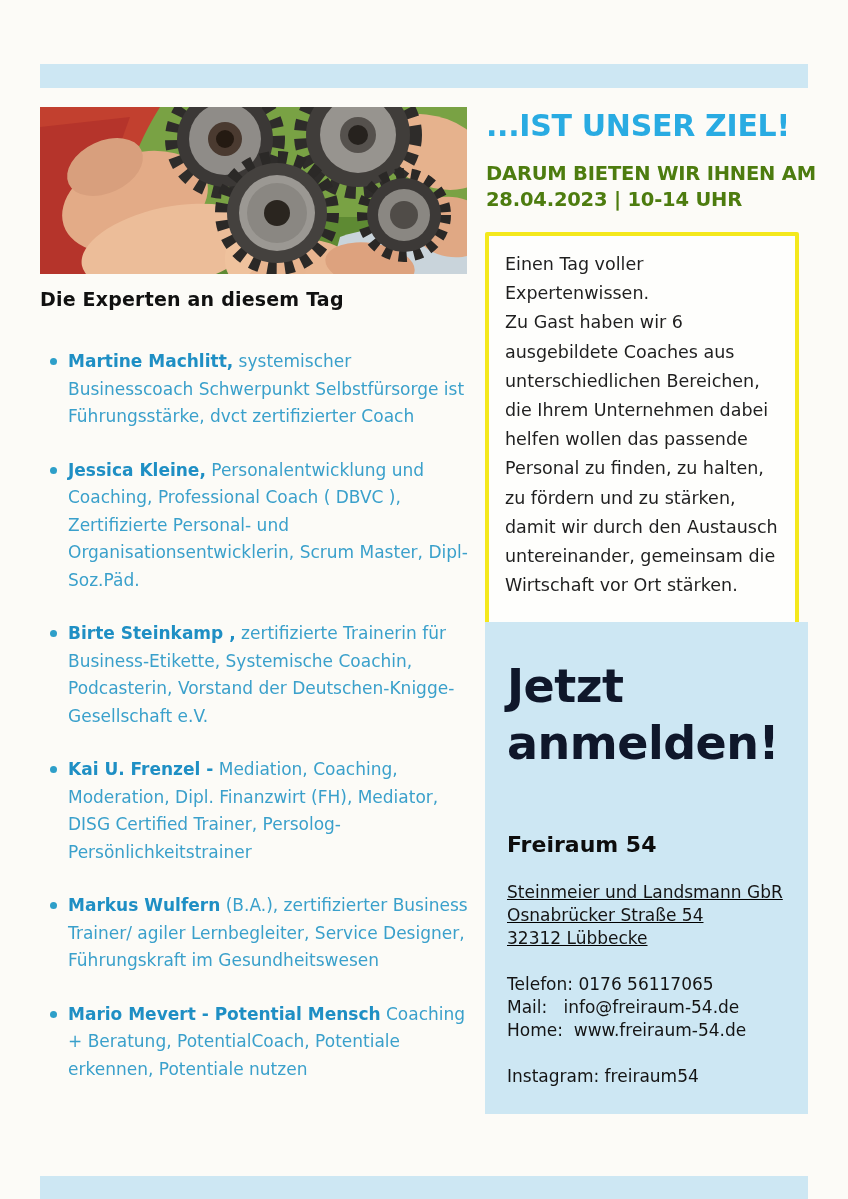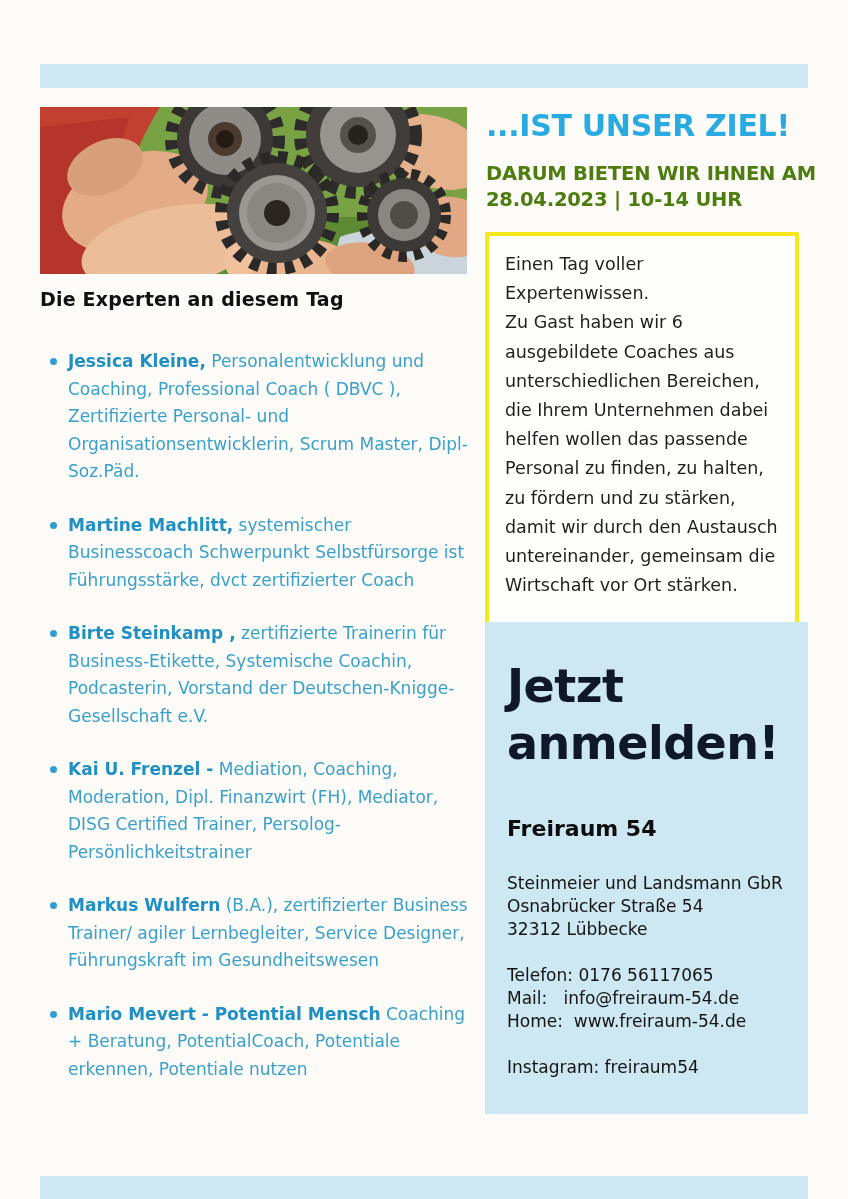--- a/index.html
+++ b/index.html
@@ -45,22 +45,22 @@
     font-size:17.5px;line-height:29.2px;color:#1f1f1f;white-space:pre-line;
   }
   .cta-box{
     position:absolute;left:485px;top:622px;width:323px;height:492px;
     background:#CDE7F3;box-sizing:border-box;padding:36px 20px 0 22px;
   }
   .cta-title{
     font-size:46px;line-height:57px;font-weight:bold;color:#0f172a;
     letter-spacing:-0.5px;
   }
-  .cta-company{margin-top:44px;font-size:22px;font-weight:bold;color:#0d0d0d;}
-  .addr-block{margin-top:31px;}
+  .cta-company{margin-top:60px;font-size:22px;font-weight:bold;color:#0d0d0d;}
+  .addr-block{margin-top:24px;text-decoration:underline;}
   .addr-line,.contact-line,.insta-line{
     font-size:17px;line-height:23px;color:#141414;white-space:pre;
   }
   .contact-block{margin-top:23px;}
   .insta-block{margin-top:23px;}
 </style>
 </head>
 <body>
 
 <div class="page">
@@ -121,25 +121,25 @@
         <circle cx="237" cy="106" r="13" fill="#2A251f"></circle>
       </g>
     </svg>
   </div>
 
   <div class="experts">
     <h2>Die Experten an diesem Tag</h2>
     <ul class="expert-list">
       <li class="expert">
         <span class="dot"></span>
-        <span><span class="x-name">Jessica Kleine,</span><span> Personalentwicklung und Coaching, Professional Coach ( DBVC ), Zertifizierte Personal- und Organisationsentwicklerin, Scrum Master, Dipl-Soz.Päd.</span></span>
+        <span><span class="x-name">Martine Machlitt,</span><span>  systemischer Businesscoach Schwerpunkt Selbstfürsorge ist Führungsstärke, dvct zertifizierter Coach</span></span>
       </li>
       <li class="expert">
         <span class="dot"></span>
-        <span><span class="x-name">Martine Machlitt,</span><span>  systemischer Businesscoach Schwerpunkt Selbstfürsorge ist Führungsstärke, dvct zertifizierter Coach</span></span>
+        <span><span class="x-name">Jessica Kleine,</span><span> Personalentwicklung und Coaching, Professional Coach ( DBVC ), Zertifizierte Personal- und Organisationsentwicklerin, Scrum Master, Dipl-Soz.Päd.</span></span>
       </li>
       <li class="expert">
         <span class="dot"></span>
         <span><span class="x-name">Birte Steinkamp ,</span><span> zertifizierte Trainerin für Business-Etikette, Systemische Coachin, Podcasterin, Vorstand der Deutschen-Knigge-Gesellschaft e.V.</span></span>
       </li>
       <li class="expert">
         <span class="dot"></span>
         <span><span class="x-name">Kai U. Frenzel -</span><span> Mediation, Coaching, Moderation, Dipl. Finanzwirt (FH), Mediator, DISG Certified Trainer, Persolog-Persönlichkeitstrainer</span></span>
       </li>
       <li class="expert">

